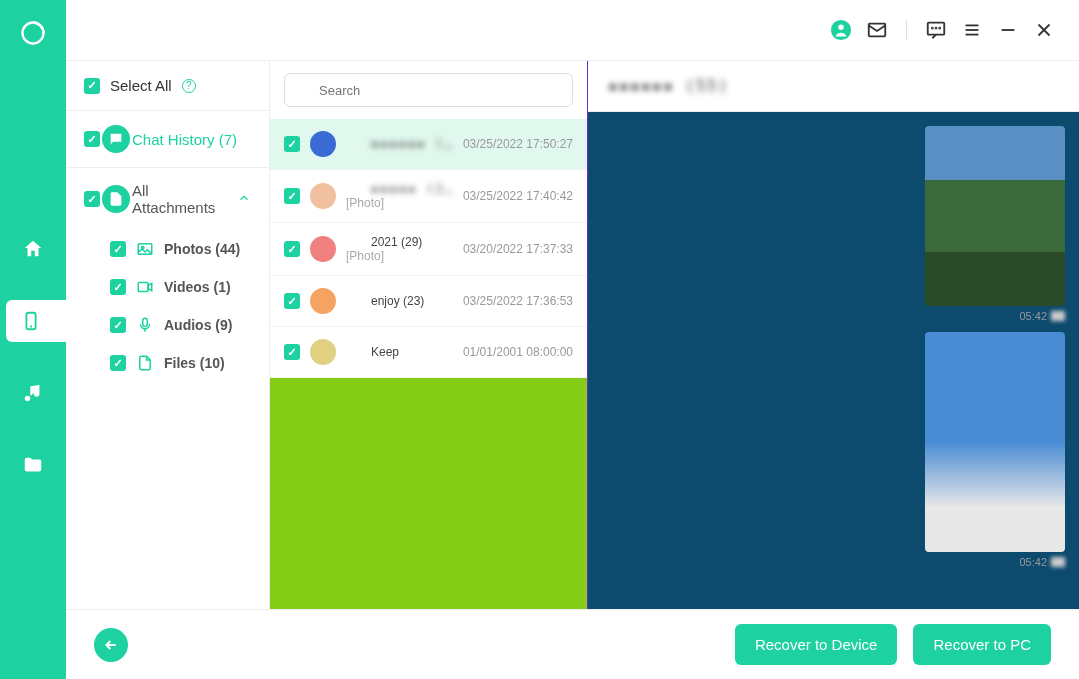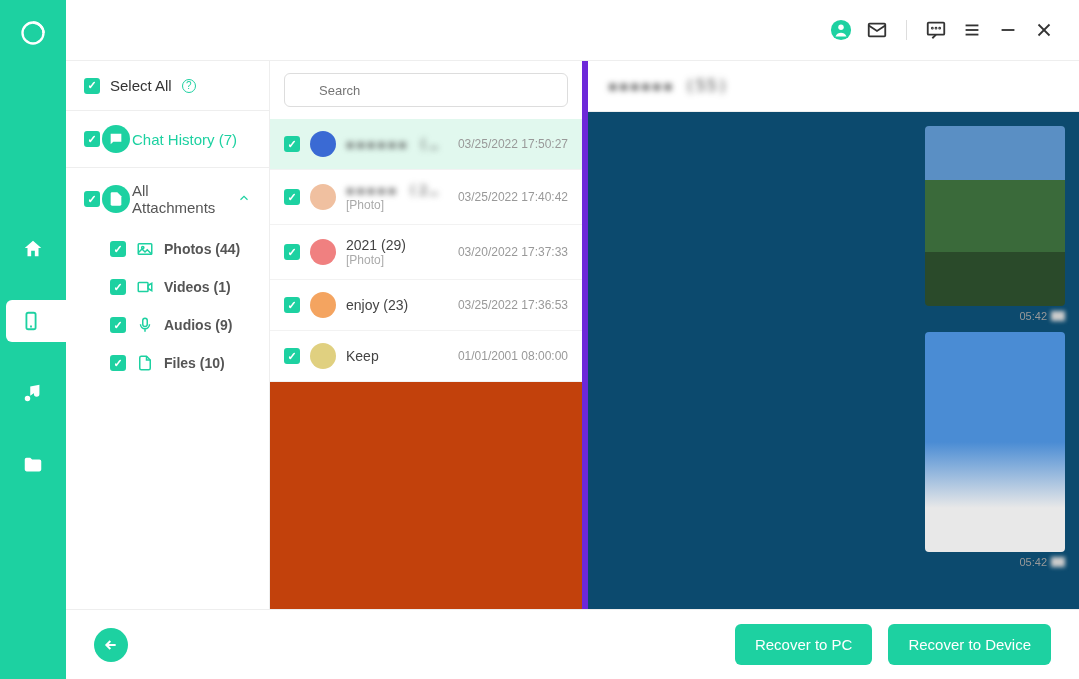--- a/index.html
+++ b/index.html
@@ -46,33 +46,33 @@
 .cat-row.selected { background:#fff; color:#1dd1a1; border-top:1px solid #eee; border-bottom:1px solid #eee;}
 .cat-icon { width:28px; height:28px; border-radius:50%; background:#1dd1a1; display:flex; align-items:center; justify-content:center; color:#fff; flex-shrink:0;}
 .chev { margin-left:auto; color:#1dd1a1; }
 .chev svg { width:14px; height:14px; }
 
 .subitems { padding-left: 44px; font-weight: bold; }
 .sub-row { padding: 10px 18px 10px 0; display:flex; align-items:center; gap:10px; font-size:14px; color:#555; }
 .sub-ico { width:18px; height:18px; display:flex; align-items:center; justify-content:center; color:#1dd1a1; }
 
 
-.chatlist { width: 318px; border-right:6px solid #6d28d9; display:flex; flex-direction:column; background:#c2410c;}
+.chatlist { width: 318px; border-right:1px solid #6d28d9; display:flex; flex-direction:column; background:#84cc16;}
 .search-wrap { padding: 12px 14px; background:#fff; }
 .search { width:100%; height:34px; border:1px solid #ddd; border-radius:6px; padding: 0 12px 0 34px; font-size:13px; color:#888; background:#fff; position:relative;}
 .search-box { position:relative; }
 .search-ico { position:absolute; left:10px; top:50%; transform:translateY(-50%); color:#aaa; }
 .search-ico svg { width:16px; height:16px; }
 
 .list { flex:1; overflow-y:auto; }
 .item { display:flex; align-items:center; padding: 12px 14px; gap:10px; border-bottom:1px solid #f2f2f2; background:#fff;}
 .item.selected { background:#e1f8ee; }
 .avatar { width:26px; height:26px; border-radius:50%; background:linear-gradient(135deg,#fbc2eb,#a6c1ee); flex-shrink:0; }
 .item-body { flex:1; min-width:0; }
-.item-title { font-size:14px; color:#444; white-space:nowrap; overflow:hidden; text-overflow:ellipsis; }
+.item-title { font-size:12px; color:#444; white-space:nowrap; overflow:hidden; text-overflow:ellipsis;margin-left:25px; }
 .item-sub { font-size:12px; color:#aaa; }
 .item-time { font-size:12px; color:#999; white-space:nowrap; }
 .blurred { filter: blur(3px); }
 
 
 .detail { flex:1; display:flex; flex-direction:column; background:#0c4a6e; position:relative;}
 .detail-header { padding: 16px 20px; font-size:15px; color:#333; border-bottom:1px solid #eee; background:#fff;}
 .messages { flex:1; overflow-y:auto; padding: 14px; display:flex; flex-direction:column; gap:10px; align-items:flex-end;}
 .msg { max-width: 200px; display:flex; flex-direction:column; align-items:flex-end; gap:4px;}
 .msg-img { width:140px; height:220px; border-radius:4px; background:#87ceeb; }
@@ -326,18 +326,18 @@
 
     </div>
 
     <div class="bottombar">
       <div class="back-btn">
         <svg width="16" height="16" viewBox="0 0 24 24" fill="none" stroke="currentColor" stroke-width="3">
             <line x1="19" y1="12" x2="5" y2="12"></line>
             <polyline points="11 18 5 12 11 6"></polyline>
           </svg>
       </div>
+      <button class="action-btn">Recover to Device</button>
       <button class="action-btn">Recover to PC</button>
-      <button class="action-btn">Recover to Device</button>
     </div>
 
   </div>
 </div>
 
 </body></html>

